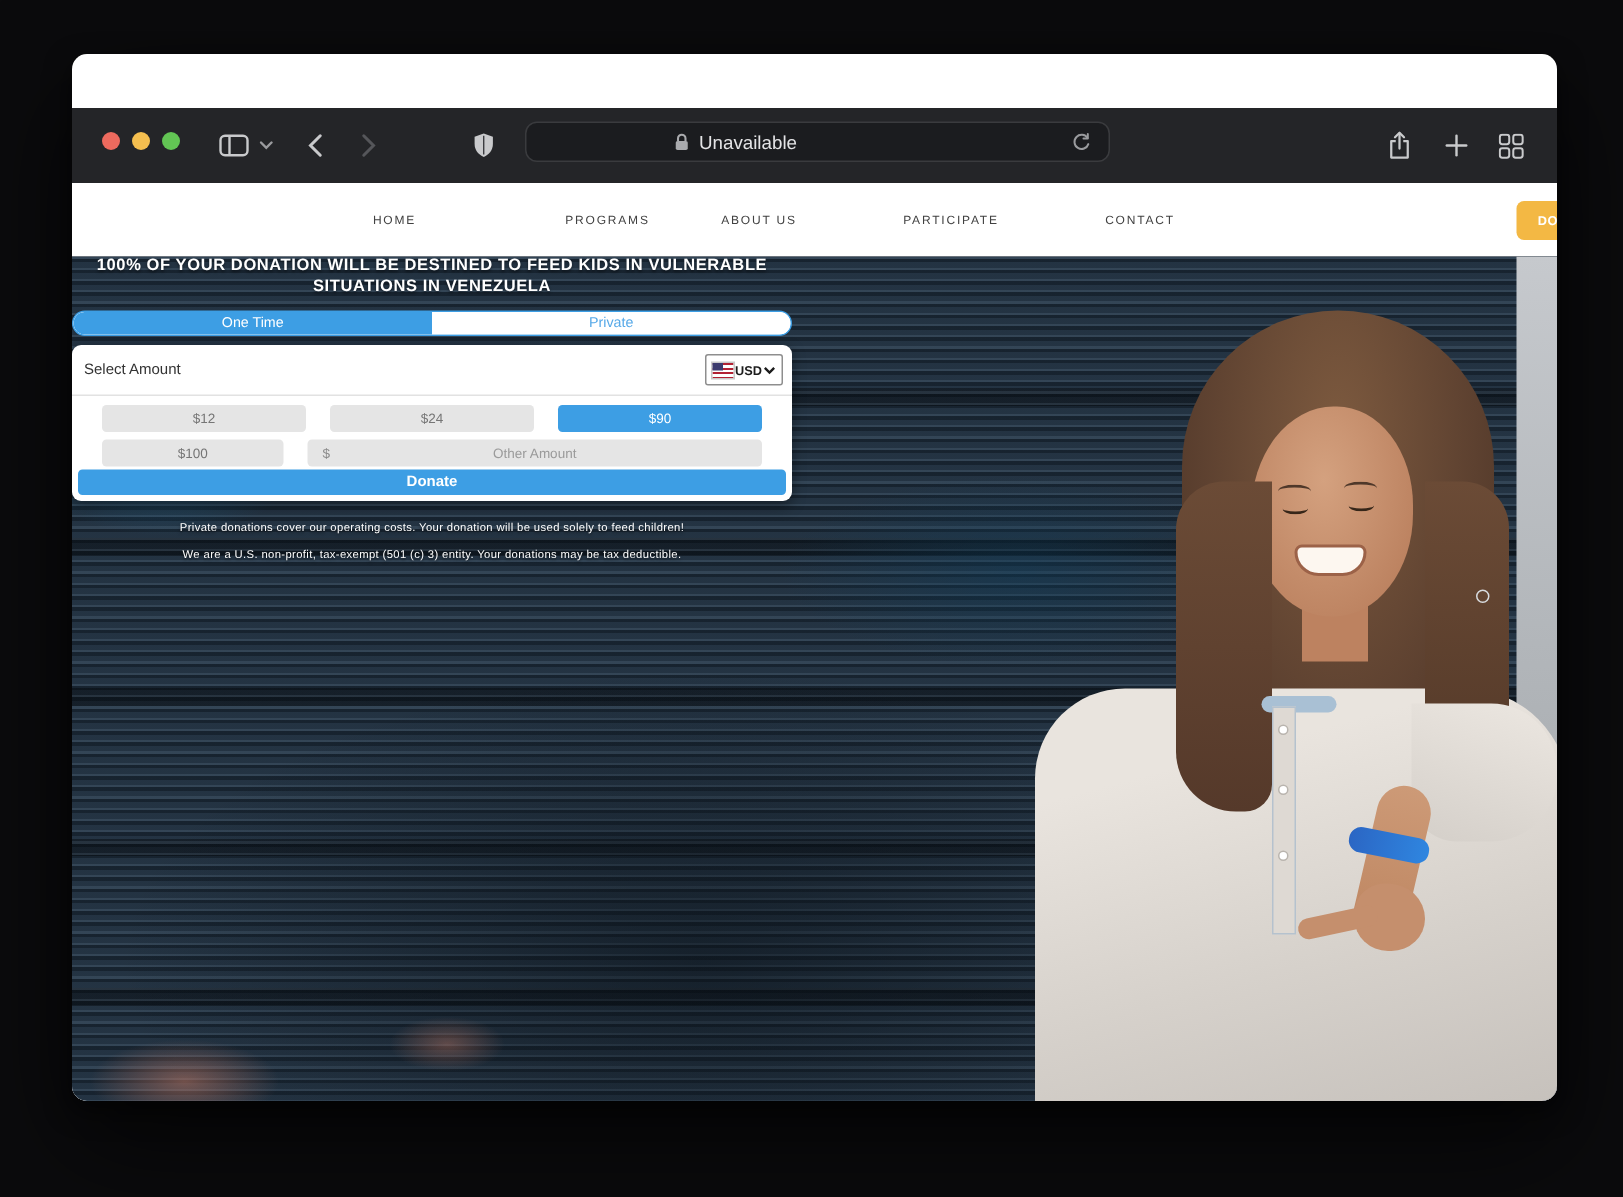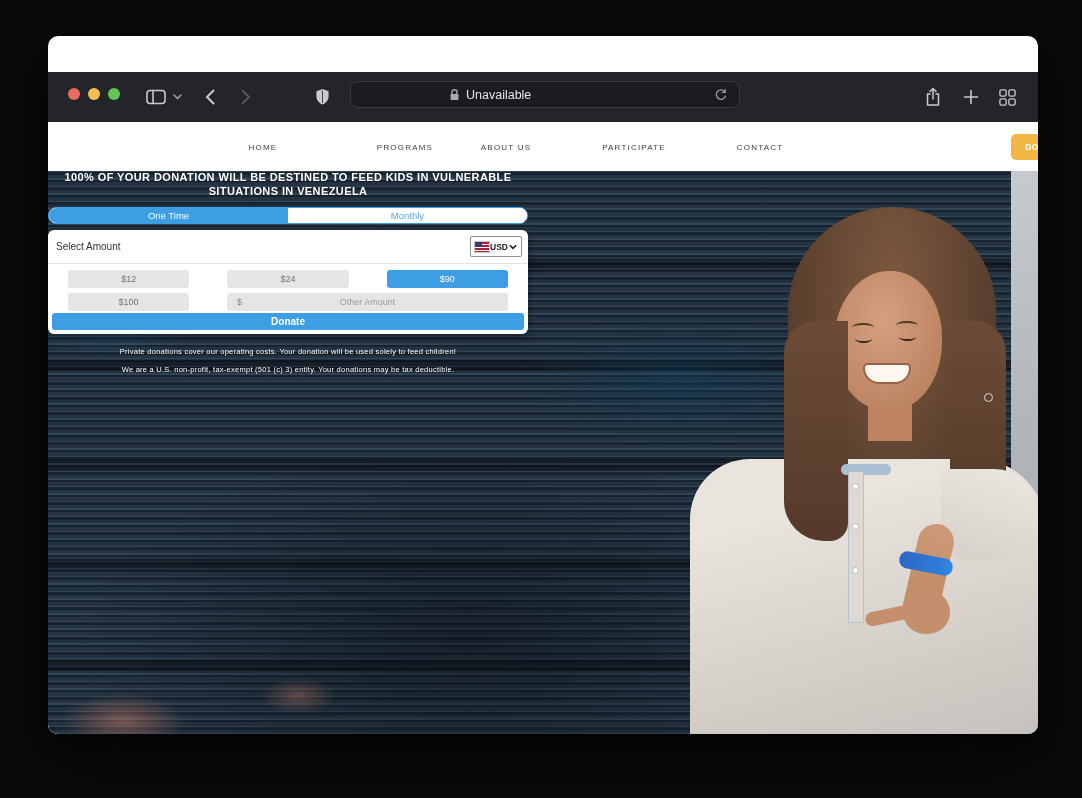--- a/index.html
+++ b/index.html
@@ -106,21 +106,21 @@
                justify-content:space-between; padding:0 6px 0 8px; }
   .select-label { font-size:10px; color:#333; }
   .currency { width:52px; height:21px; border:1px solid #8e8e8e; border-radius:2px;
               display:flex; align-items:center; justify-content:center; gap:1px;
               font-size:8.5px; font-weight:600; color:#1d1d1d; cursor:pointer; background:#fff; }
   .flag { width:14px; height:10px; position:relative; flex:0 0 auto;
           background:repeating-linear-gradient(180deg,#b22234 0 1.5px,#fff 1.5px 3px);
           outline:1px solid #c9c9c9; }
   .flag::after { content:""; position:absolute; left:0; top:0; width:6.5px; height:5px; background:#3c3b6e; }
   .amount-rows { padding:3px 20px 0; }
-  .amount-row { display:flex; gap:38px; margin-top:3px; }
+  .amount-row { display:flex; gap:16px; margin-top:3px; }
   .amount-row + .amount-row { margin-top:5px; }
   .amount-btn { flex:1; height:18px; background:#e5e5e5; border-radius:3px; color:#757575;
                 font-size:9px; display:flex; align-items:center; justify-content:center; cursor:pointer; }
   .amount-btn.selected { background:#3d9ee4; color:#fff; }
   .amount-btn.w-fix { flex:0 0 121px; }
   .other { flex:1; background:#e5e5e5; border-radius:3px; position:relative; display:flex; align-items:center; }
   .other .prefix { position:absolute; left:10px; font-size:9px; color:#8a8a8a; }
   .other input { width:100%; height:18px; background:transparent; border:none; outline:none;
                  text-align:center; font-size:9px; color:#333; font-family:"Liberation Sans", sans-serif; }
   .other input::placeholder { color:#9a9a9a; }
@@ -270,21 +270,21 @@
       <div class="forearm"></div>
       <div class="hand"></div>
       <div class="finger"></div>
       <div class="watch"></div>
 
       <div class="overlay">
         <h1 class="hero-heading">100% OF YOUR DONATION WILL BE DESTINED TO FEED KIDS IN VULNERABLE SITUATIONS IN VENEZUELA</h1>
 
         <div class="toggle">
           <div class="toggle-opt active">One Time</div>
-          <div class="toggle-opt inactive">Monthly</div>
+          <div class="toggle-opt inactive">Private</div>
         </div>
 
         <div class="card">
           <div class="card-head">
             <span class="select-label">Select Amount</span>
             <div class="currency">
               <span class="flag"></span>
               <span>USD</span>
               <span>
                 <svg width="8" height="6" viewBox="0 0 9 6">

